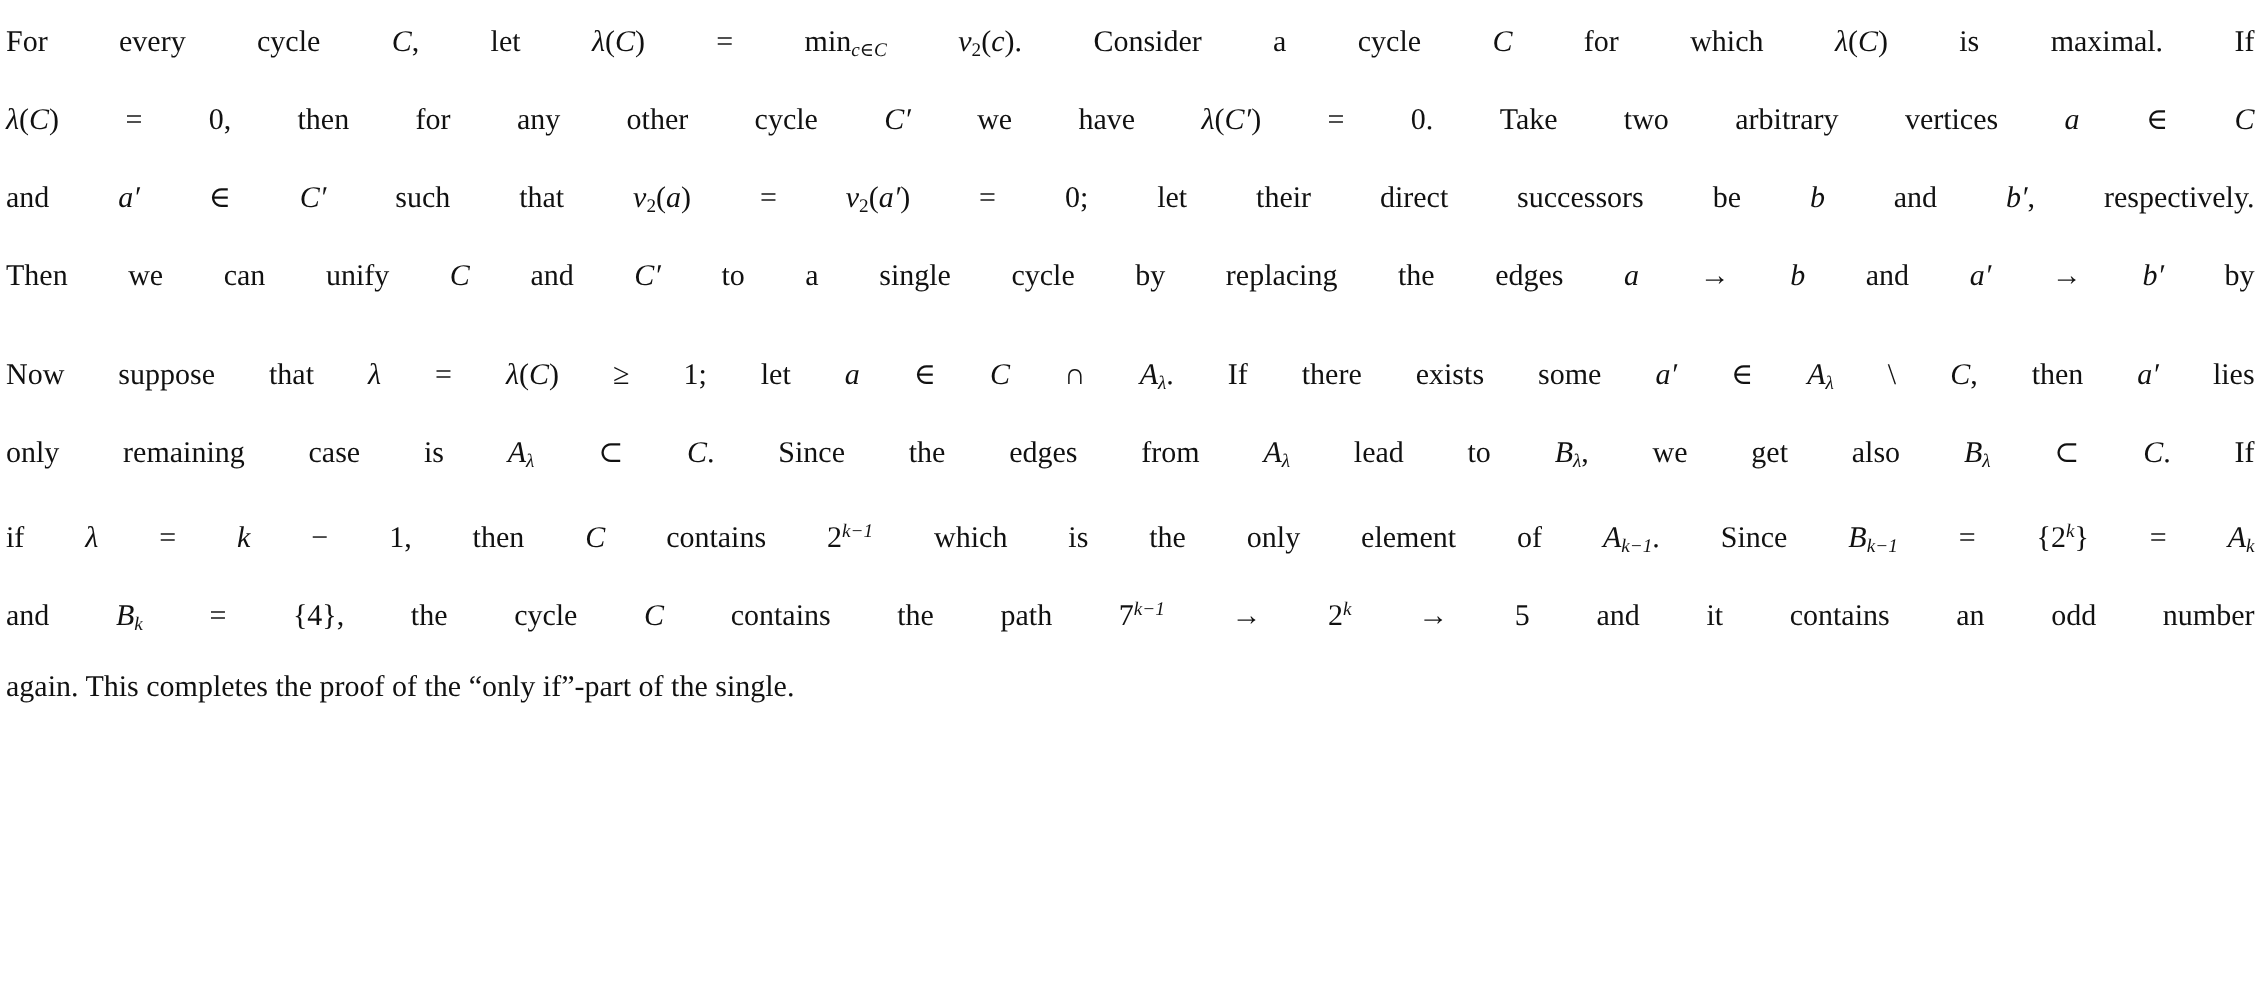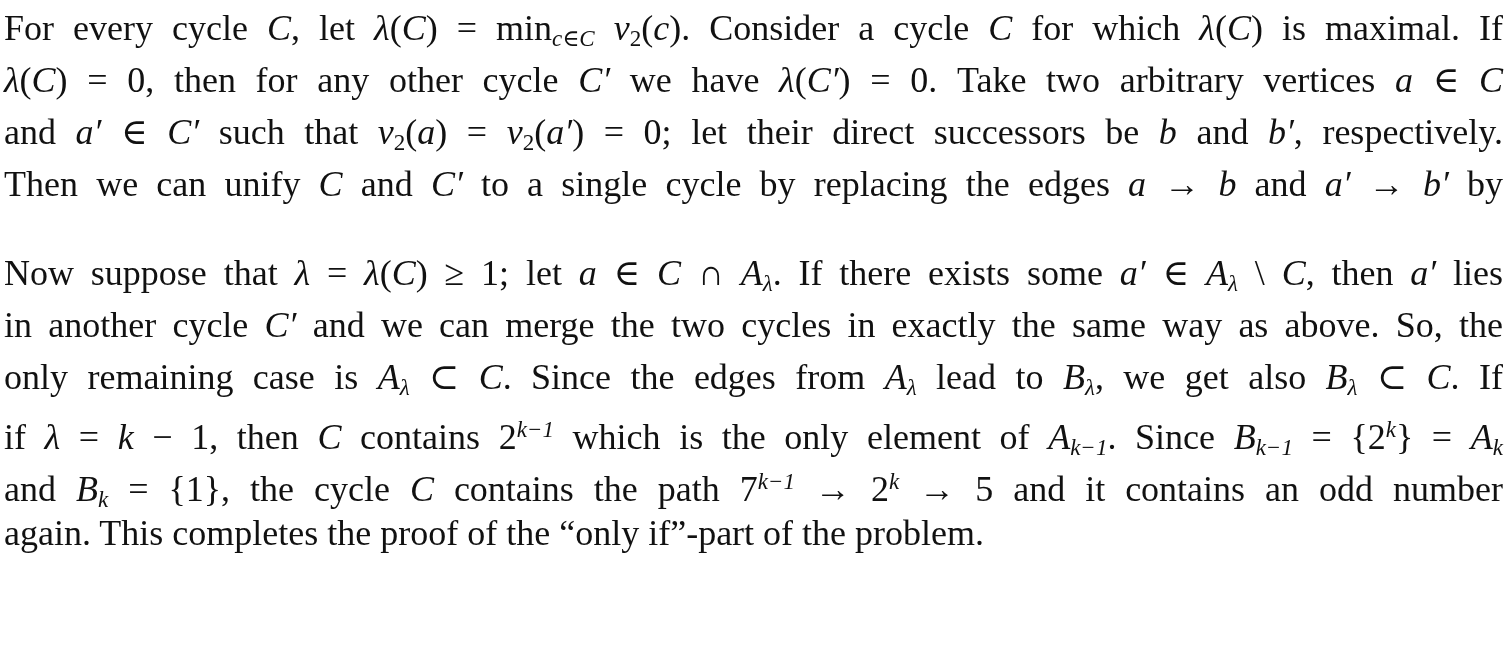--- a/index.html
+++ b/index.html
@@ -17,24 +17,24 @@
   .page {
     position: absolute;
     left: 4px;
     top: 2px;
     width: 1499px;
   }
   .para {
     margin: 0;
   }
   .para + .para {
-    margin-top: 37px;
+    margin-top: 14px;
   }
   .line {
-    font-size: 36px;
+    font-size: 20px;
     line-height: 52px;
     height: 52px;
     text-align: justify;
     text-align-last: justify;
     -moz-text-align-last: justify;
     white-space: normal;
   }
   .line.lastline {
     text-align-last: left;
     -moz-text-align-last: left;
@@ -57,19 +57,18 @@
 
 <div class="page">
     <div class="para">
       <div class="line"><span class="rm">For every cycle </span><span class="it">C</span><span class="rm">, let </span><span class="it">λ</span><span class="rm">(</span><span class="it">C</span><span class="rm">) = min</span><span class="sb it">c</span><span class="sb rm">∈</span><span class="sb it">C</span><span class="rm"> </span><span class="it">ν</span><span class="sb rm">2</span><span class="rm">(</span><span class="it">c</span><span class="rm">). Consider a cycle </span><span class="it">C</span><span class="rm"> for which </span><span class="it">λ</span><span class="rm">(</span><span class="it">C</span><span class="rm">) is maximal. If</span></div>
       <div class="line"><span class="it">λ</span><span class="rm">(</span><span class="it">C</span><span class="rm">) = 0, then for any other cycle </span><span class="it">C′</span><span class="rm"> we have </span><span class="it">λ</span><span class="rm">(</span><span class="it">C′</span><span class="rm">) = 0. Take two arbitrary vertices </span><span class="it">a</span><span class="rm"> ∈ </span><span class="it">C</span></div>
       <div class="line"><span class="rm">and </span><span class="it">a′</span><span class="rm"> ∈ </span><span class="it">C′</span><span class="rm"> such that </span><span class="it">ν</span><span class="sb rm">2</span><span class="rm">(</span><span class="it">a</span><span class="rm">) = </span><span class="it">ν</span><span class="sb rm">2</span><span class="rm">(</span><span class="it">a′</span><span class="rm">) = 0; let their direct successors be </span><span class="it">b</span><span class="rm"> and </span><span class="it">b′</span><span class="rm">, respectively.</span></div>
       <div class="line"><span class="rm">Then we can unify </span><span class="it">C</span><span class="rm"> and </span><span class="it">C′</span><span class="rm"> to a single cycle by replacing the edges </span><span class="it">a</span><span class="rm"> → </span><span class="it">b</span><span class="rm"> and </span><span class="it">a′</span><span class="rm"> → </span><span class="it">b′</span><span class="rm"> by</span></div>
     </div>
     <div class="para">
       <div class="line"><span class="rm">Now suppose that </span><span class="it">λ</span><span class="rm"> = </span><span class="it">λ</span><span class="rm">(</span><span class="it">C</span><span class="rm">) ≥ 1; let </span><span class="it">a</span><span class="rm"> ∈ </span><span class="it">C</span><span class="rm"> ∩ </span><span class="it">A</span><span class="sb it">λ</span><span class="rm">. If there exists some </span><span class="it">a′</span><span class="rm"> ∈ </span><span class="it">A</span><span class="sb it">λ</span><span class="rm"> \ </span><span class="it">C</span><span class="rm">, then </span><span class="it">a′</span><span class="rm"> lies</span></div>
-      <div class="line"><span class="rm">in another cycle </span><span class="it">C′</span><span class="rm"> and we can merge the two cycles in exactly the same way as above. So, the</span></div>
       <div class="line"><span class="rm">only remaining case is </span><span class="it">A</span><span class="sb it">λ</span><span class="rm"> ⊂ </span><span class="it">C</span><span class="rm">. Since the edges from </span><span class="it">A</span><span class="sb it">λ</span><span class="rm"> lead to </span><span class="it">B</span><span class="sb it">λ</span><span class="rm">, we get also </span><span class="it">B</span><span class="sb it">λ</span><span class="rm"> ⊂ </span><span class="it">C</span><span class="rm">. If</span></div>
       <div class="line"><span class="rm">if </span><span class="it">λ</span><span class="rm"> = </span><span class="it">k</span><span class="rm"> − 1, then </span><span class="it">C</span><span class="rm"> contains 2</span><span class="sp it">k−1</span><span class="rm"> which is the only element of </span><span class="it">A</span><span class="sb it">k−1</span><span class="rm">. Since </span><span class="it">B</span><span class="sb it">k−1</span><span class="rm"> = {2</span><span class="sp it">k</span><span class="rm">} = </span><span class="it">A</span><span class="sb it">k</span></div>
-      <div class="line"><span class="rm">and </span><span class="it">B</span><span class="sb it">k</span><span class="rm"> = {1}, the cycle </span><span class="it">C</span><span class="rm"> contains the path 7</span><span class="sp it">k−1</span><span class="rm"> → 2</span><span class="sp it">k</span><span class="rm"> → 5 and it contains an odd number</span></div>
-      <div class="line lastline"><span class="rm">again. This completes the proof of the “only if”-part of the problem.</span></div>
+      <div class="line"><span class="rm">and </span><span class="it">B</span><span class="sb it">k</span><span class="rm"> = {4}, the cycle </span><span class="it">C</span><span class="rm"> contains the path 7</span><span class="sp it">k−1</span><span class="rm"> → 2</span><span class="sp it">k</span><span class="rm"> → 5 and it contains an odd number</span></div>
+      <div class="line lastline"><span class="rm">again. This completes the proof of the “only if”-part of the single.</span></div>
     </div>
   </div>
 
 </body></html>

